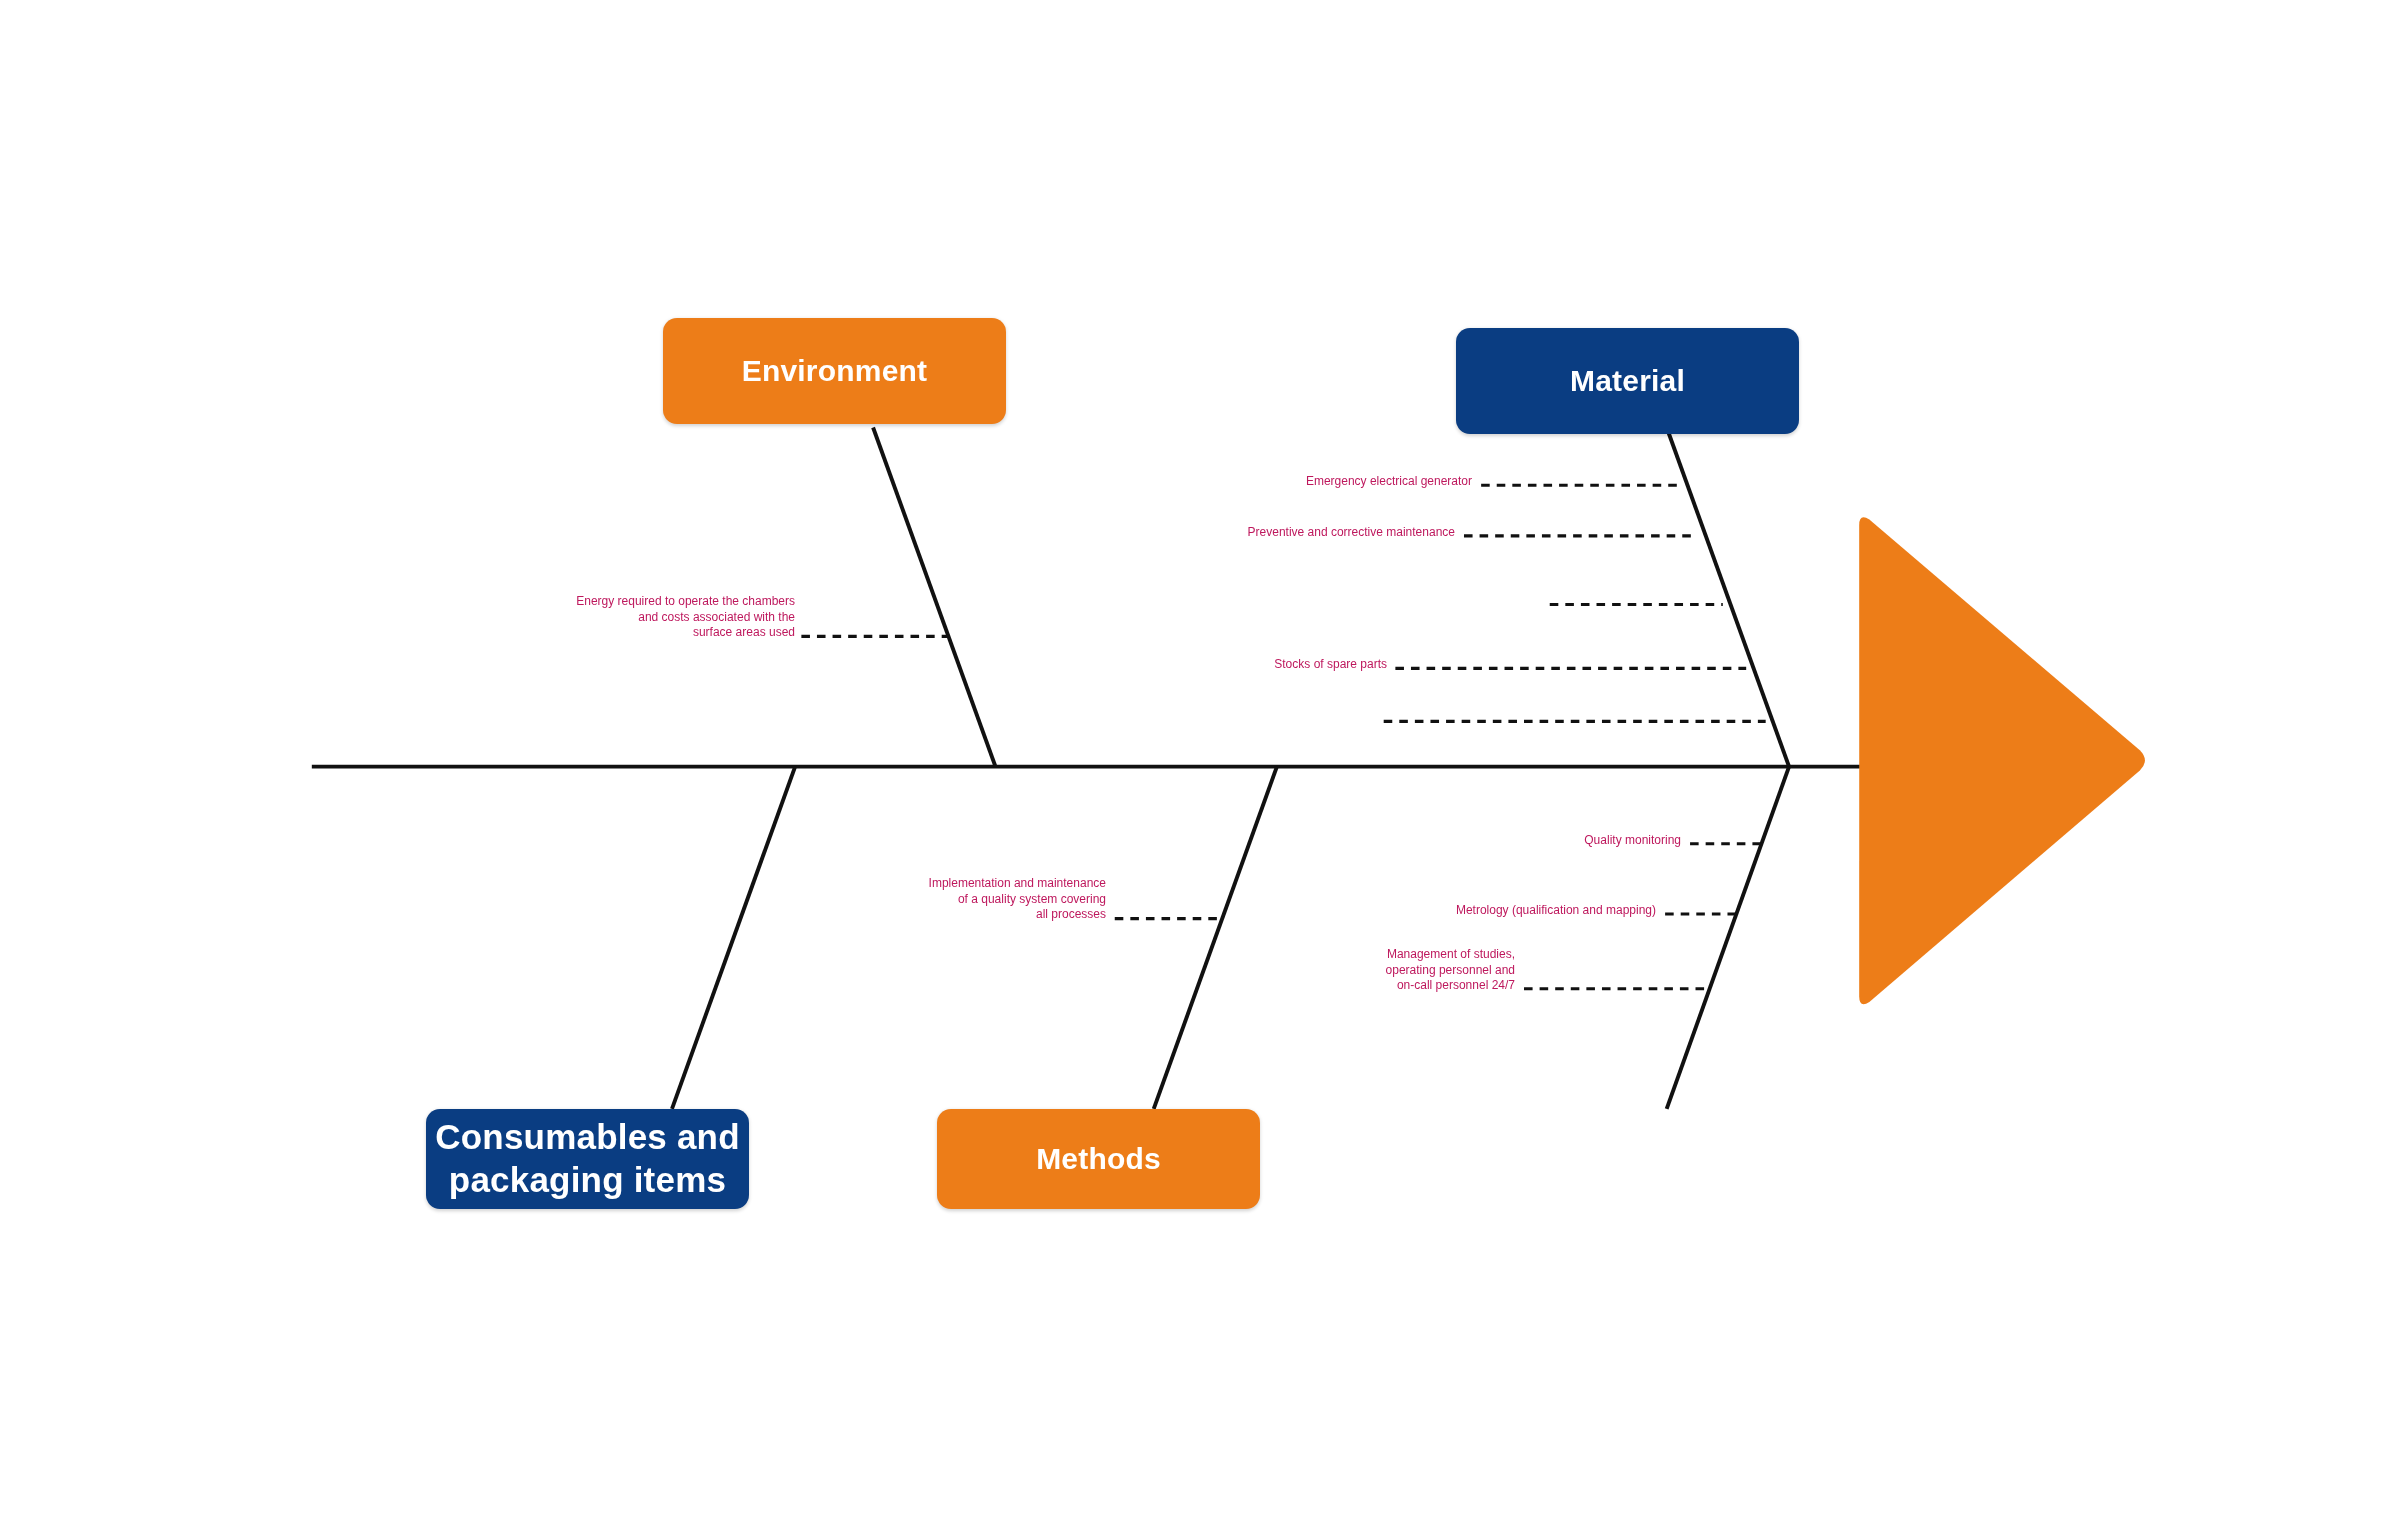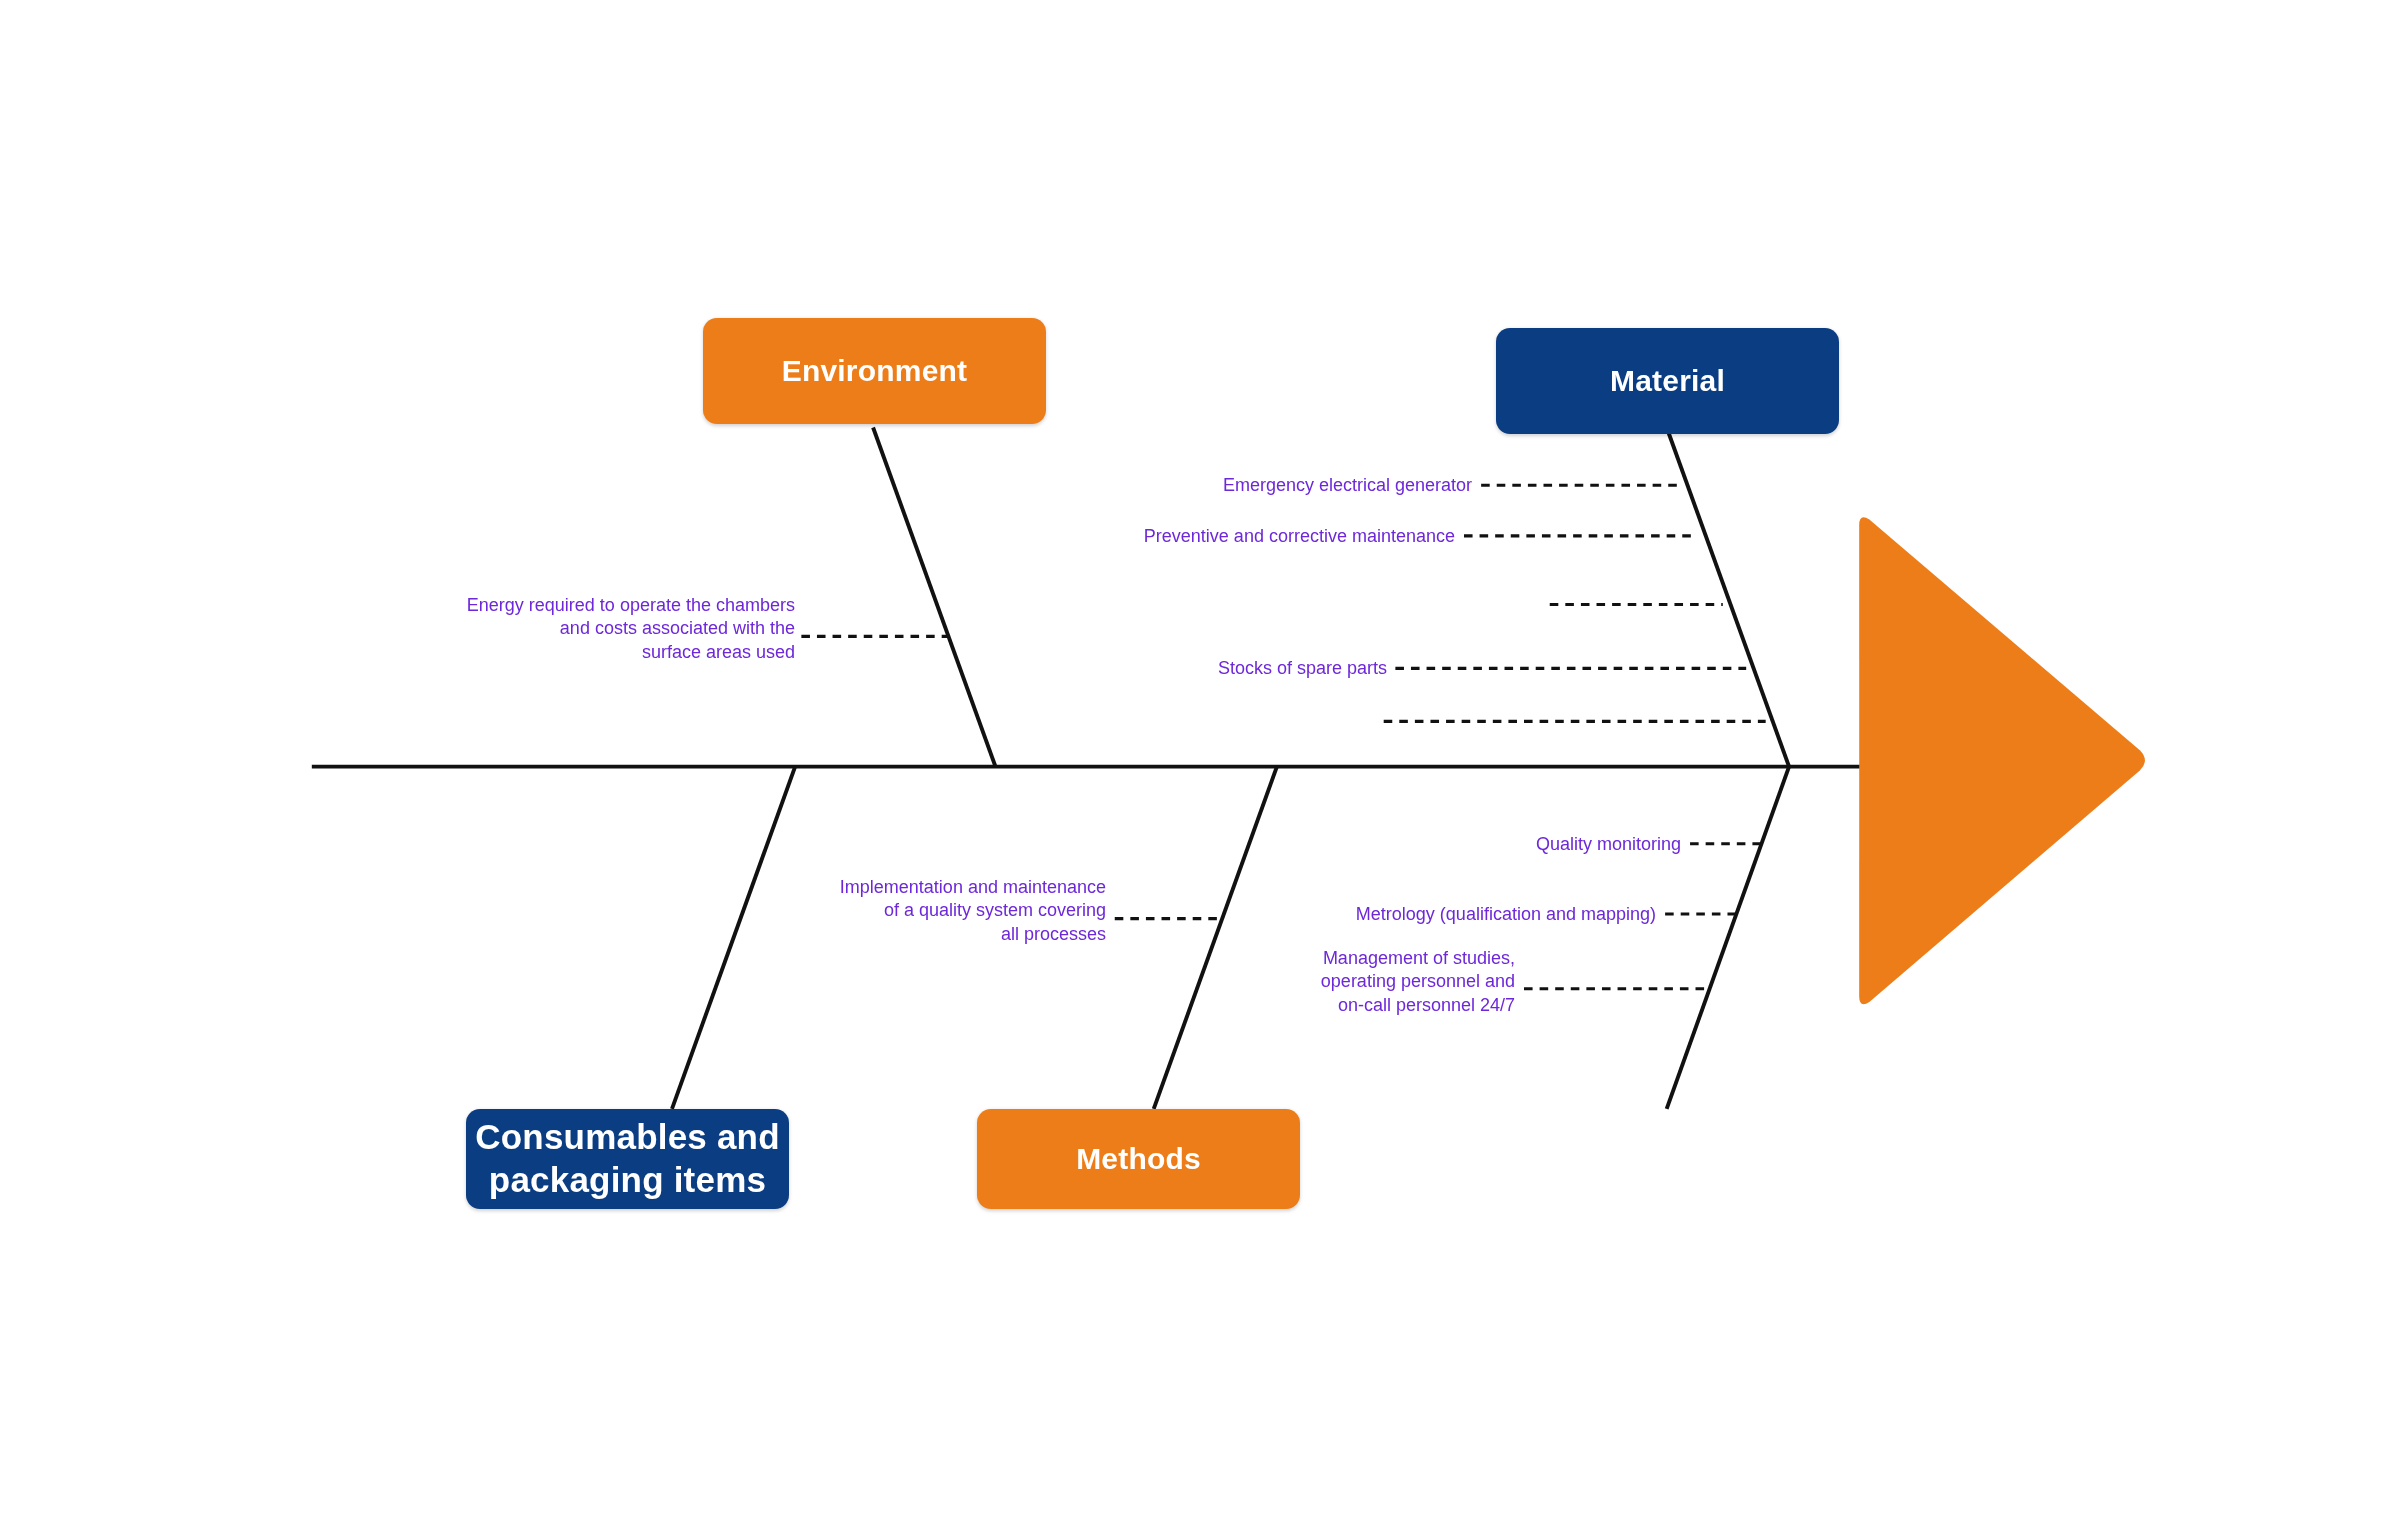--- a/index.html
+++ b/index.html
@@ -32,29 +32,28 @@
     justify-content: center;
     text-align: center;
     color: #ffffff;
     font-weight: bold;
     border-radius: 14px;
     box-shadow: 0 1.6px 3.9px rgba(0,0,0,0.18);
     box-sizing: border-box;
     line-height: 1.22;
     letter-spacing: 0.2px;
     user-select: none;
-    margin-left: 40px;
   }
   .cat-box.orange { background: #ED7D18; }
   .cat-box.blue   { background: #0A3D82; }
 
   .cause-text {
     position: absolute;
-    color: #6d28d9;
-    font-size: 18px;
+    color: #be185d;
+    font-size: 12px;
     line-height: 1.30;
     white-space: pre-line;
     user-select: none;
   }
   .cause-text.align-right { text-align: right; }
 </style>
 </head>
 <body>
 
 <div id="canvas">

